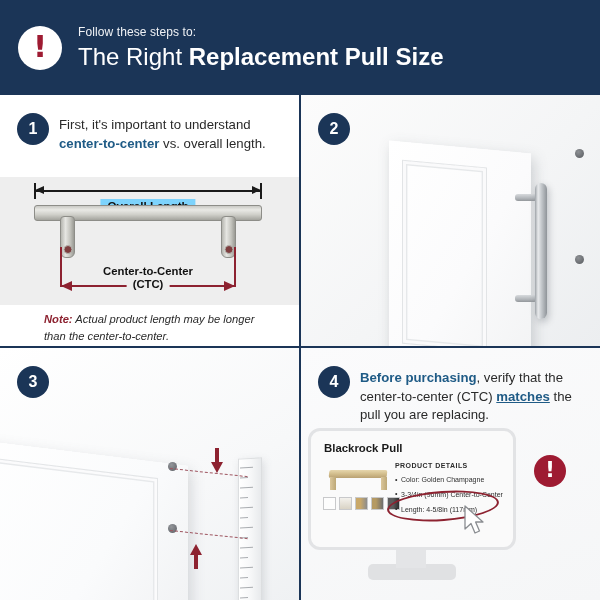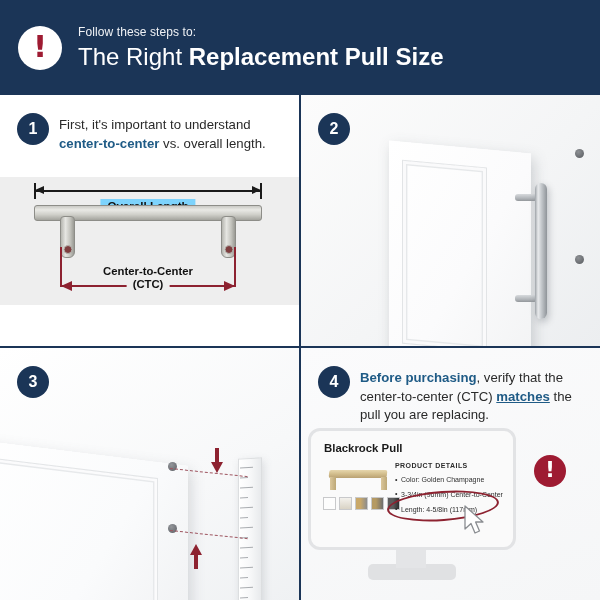--- a/index.html
+++ b/index.html
@@ -534,20 +534,21 @@
           <div class="ctc-sub">(CTC)</div>
           <div class="ctc-tick-l"></div>
           <div class="ctc-tick-r"></div>
           <div class="ctc-line"></div>
           <div class="ctc-arw-l"></div>
           <div class="ctc-arw-r"></div>
         </div>
 
       </div>
 
+      <div class="p1-note"><b>Note:</b><span> Actual product length may be longer than the center-to-center.</span></div>
     </div>
 
     <div class="panel p2">
       <div class="photo2">
         <div class="door2">
           <div class="door2-inner"></div>
         </div>
         <div class="hole2 a"></div>
         <div class="hole2 b"></div>
         <div class="stem2 a"></div>

